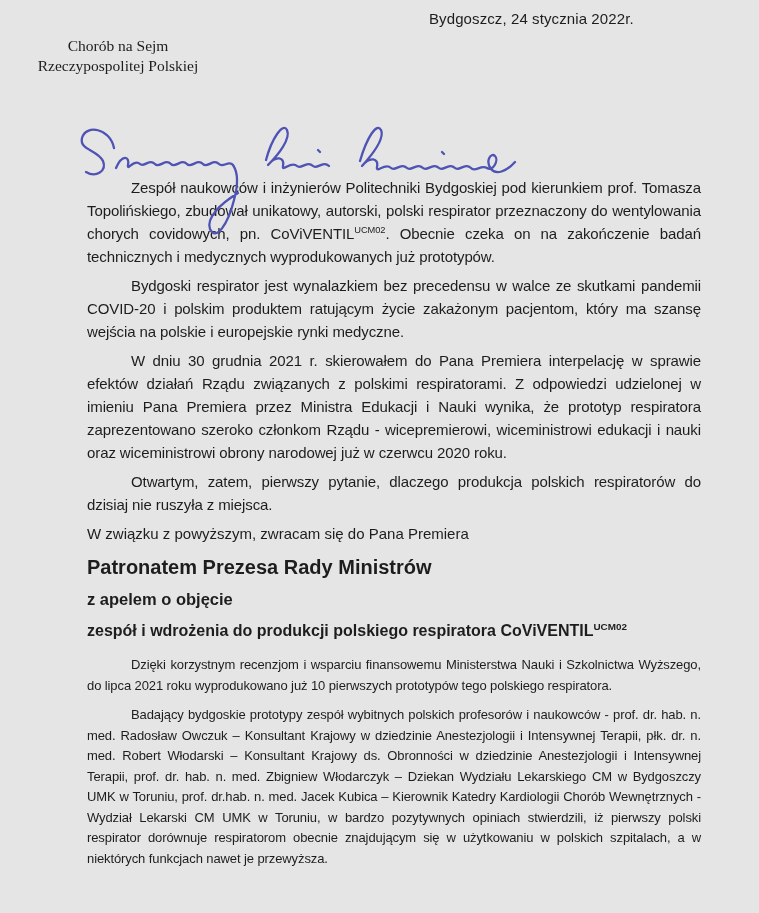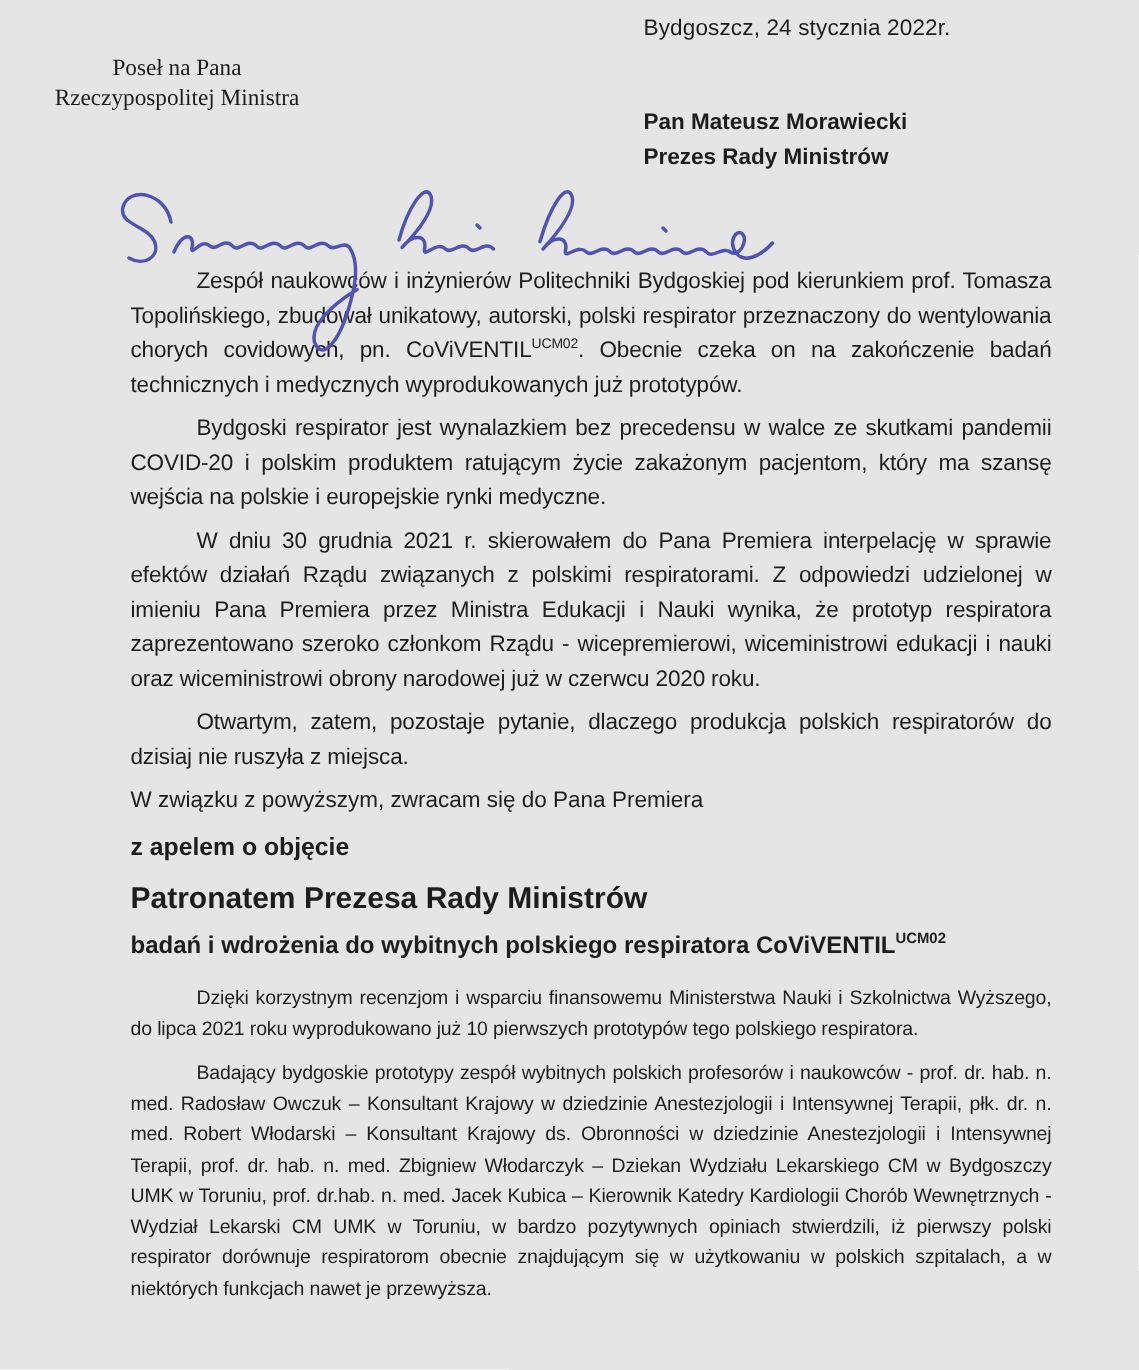--- a/index.html
+++ b/index.html
@@ -65,28 +65,24 @@
   sup{font-size:0.62em;line-height:0;}
 </style>
 </head>
 <body>
 
 <div class="page">
 
   <div class="date-line">Bydgoszcz, 24 stycznia 2022r.</div>
 
   <div class="sender-block">
-    <div>Poseł na Pana</div>
-    <div>Rzeczypospolitej Ministra</div>
+    <div>Chorób na Sejm</div>
+    <div>Rzeczypospolitej Polskiej</div>
   </div>
 
-  <div class="recipient-block">
-    <div>Pan Mateusz Morawiecki</div>
-    <div>Prezes Rady Ministrów</div>
-  </div>
 
   <svg class="handwriting" width="450" height="135" viewBox="0 0 450 135">
     <title>Szanowny Panie Premierze</title>
     <g fill="none" stroke-width="2.3" stroke-linecap="round" stroke-linejoin="round" stroke="#4e53b4">
 
       <path d="M44,32 C40,12 16,8 12,22 C9,34 28,34 33,45 C37,55 26,62 16,56"></path>
       <path d="M46,52 C52,38 60,40 58,49 C57,56 64,42 70,48 C74,52 79,42 85,48 C89,53 95,42 101,48 C105,53 111,42 117,48 C121,53 127,42 133,48 C137,53 143,42 149,48 C153,52 159,44 163,49 C167,55 169,66 164,84 C158,108 146,126 140,113 C136,102 150,88 168,77"></path>
 
       <path d="M196,44 C202,22 213,6 217,14 C221,23 208,39 198,49 C206,39 215,41 213,50 C212,57 221,44 227,50 C231,54 237,44 243,50 C247,54 253,44 259,50"></path>
       <path d="M248,34 l2,2"></path>
@@ -97,28 +93,28 @@
   </svg>
 
   <div class="content">
 
     <p class="body"><span>Zespół naukowców i inżynierów Politechniki Bydgoskiej pod kierunkiem prof. Tomasza Topolińskiego, zbudował unikatowy, autorski, polski respirator przeznaczony do wentylowania chorych covidowych, pn. CoViVENTIL</span><sup>UCM02</sup><span>. Obecnie czeka on na zakończenie badań technicznych i medycznych wyprodukowanych już prototypów.</span></p>
 
     <p class="body">Bydgoski respirator jest wynalazkiem bez precedensu w walce ze skutkami pandemii COVID-20 i polskim produktem ratującym życie zakażonym pacjentom, który ma szansę wejścia na polskie i europejskie rynki medyczne.</p>
 
     <p class="body">W dniu 30 grudnia 2021 r. skierowałem do Pana Premiera interpelację w sprawie efektów działań Rządu związanych z polskimi respiratorami. Z odpowiedzi udzielonej w imieniu Pana Premiera przez Ministra Edukacji i Nauki wynika, że prototyp respiratora zaprezentowano szeroko członkom Rządu - wicepremierowi, wiceministrowi edukacji i nauki oraz wiceministrowi obrony narodowej już w czerwcu 2020 roku.</p>
 
-    <p class="body">Otwartym, zatem, pozostaje pytanie, dlaczego produkcja polskich respiratorów do dzisiaj nie ruszyła z miejsca.</p>
+    <p class="body">Otwartym, zatem, pierwszy pytanie, dlaczego produkcja polskich respiratorów do dzisiaj nie ruszyła z miejsca.</p>
 
     <p class="center appeal-intro">W związku z powyższym, zwracam się do Pana Premiera</p>
 
+    <p class="center appeal-title">Patronatem Prezesa Rady Ministrów</p>
+
     <p class="center appeal-line">z apelem o objęcie</p>
 
-    <p class="center appeal-title">Patronatem Prezesa Rady Ministrów</p>
-
-    <p class="center appeal-subtitle"><span>badań i wdrożenia do wybitnych polskiego respiratora CoViVENTIL</span><sup>UCM02</sup></p>
+    <p class="center appeal-subtitle"><span>zespół i wdrożenia do produkcji polskiego respiratora CoViVENTIL</span><sup>UCM02</sup></p>
 
     <p class="body tight">Dzięki korzystnym recenzjom i wsparciu finansowemu Ministerstwa Nauki i Szkolnictwa Wyższego, do lipca 2021 roku wyprodukowano już 10 pierwszych prototypów tego polskiego respiratora.</p>
 
     <p class="body tight">Badający bydgoskie prototypy zespół wybitnych polskich profesorów i naukowców - prof. dr. hab. n. med. Radosław Owczuk – Konsultant Krajowy w dziedzinie Anestezjologii i Intensywnej Terapii, płk. dr. n. med. Robert Włodarski – Konsultant Krajowy ds. Obronności w dziedzinie Anestezjologii i Intensywnej Terapii, prof. dr. hab. n. med. Zbigniew Włodarczyk – Dziekan Wydziału Lekarskiego CM w Bydgoszczy UMK w Toruniu, prof. dr.hab. n. med. Jacek Kubica – Kierownik Katedry Kardiologii Chorób Wewnętrznych - Wydział Lekarski CM UMK w Toruniu, w bardzo pozytywnych opiniach stwierdzili, iż pierwszy polski respirator dorównuje respiratorom obecnie znajdującym się w użytkowaniu w polskich szpitalach, a w niektórych funkcjach nawet je przewyższa.</p>
 
   </div>
 </div>
 
 </body></html>

